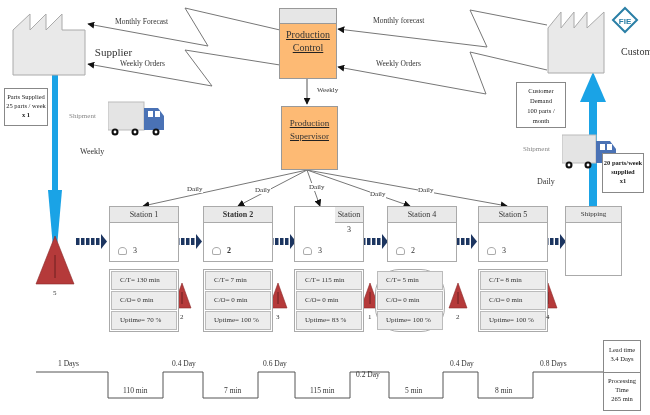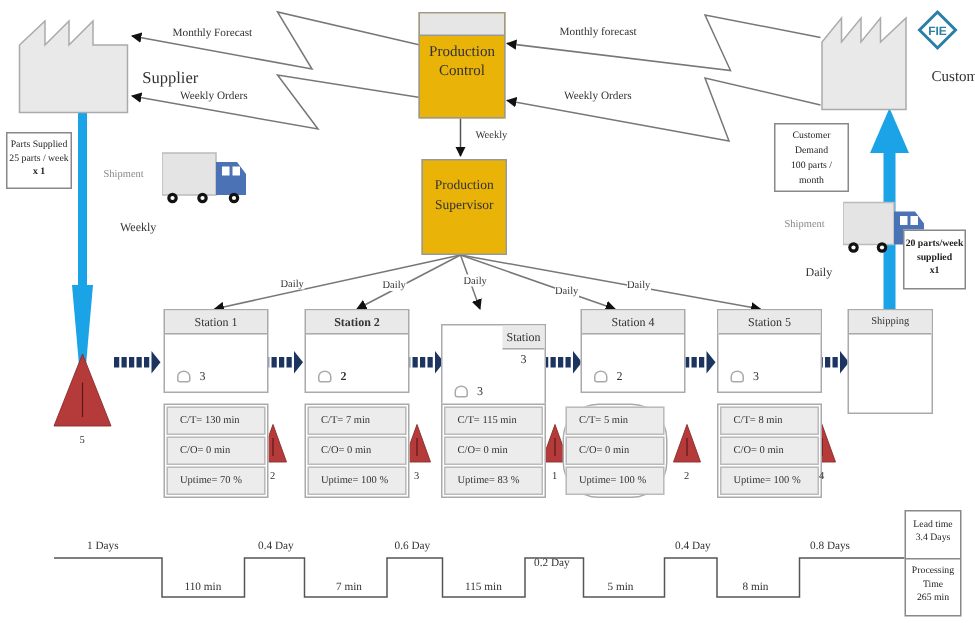--- a/index.html
+++ b/index.html
@@ -1,20 +1,20 @@
 <!DOCTYPE html>
 <html><head>
 <meta charset="utf-8">
 <style>
   html,body{margin:0;padding:0;background:#fff;}
   body{width:650px;height:415px;position:relative;overflow:hidden;font-family:"Liberation Serif",serif;color:#222;}
   .abs{position:absolute;padding-left:43px;}
   svg#lines{position:absolute;left:0;top:0;width:650px;height:415px;}
   .lbl{position:absolute;font-size:7.5px;color:#333;white-space:nowrap;}
-  .box{position:absolute;border:1.5px solid #999;background:#eab308;box-sizing:border-box;}
+  .box{position:absolute;border:1.5px solid #999;background:#fdba74;box-sizing:border-box;text-decoration:underline;}
   .factory-label{position:absolute;font-size:11px;color:#333;text-align:center;width:100%;}
   .pc-header{height:14px;background:#e6e6e6;border-bottom:1px solid #999;}
   .pc-title{font-size:10px;text-align:center;line-height:13px;margin-top:4px;color:#333;}
   .ps-title{font-size:9px;text-align:center;line-height:13px;margin-top:10px;color:#333;}
   .station{position:absolute;width:70px;height:56px;border:1.5px solid #aaa;background:#fff;box-sizing:border-box;}
   .station .hd{height:15px;background:#e9e9e9;border-bottom:1px solid #aaa;font-size:8px;text-align:center;line-height:15px;color:#333;}
   .station .op{position:absolute;left:8px;bottom:6px;font-size:8px;color:#333;display:flex;align-items:center;gap:6px;}
   .op-icon{width:9px;height:8px;border:1px solid #aaa;border-radius:50% 50% 2px 2px;box-sizing:border-box;}
   .databox{position:absolute;width:70px;height:63px;border:1.5px solid #aaa;box-sizing:border-box;background:#fff;}
   .databox .row{height:19px;margin:1px 1px 0 1px;background:#ececec;border:1px solid #bbb;box-sizing:border-box;font-size:7px;line-height:17px;padding-left:8px;color:#333;}
@@ -260,21 +260,21 @@
         <span class="op-icon"></span>
         <span>2</span>
       </div>
     </div>
     <div class="databox" style="left: 203px; top: 269px;">
       <div class="row">C/T= 7 min</div>
       <div class="row">C/O= 0 min</div>
       <div class="row">Uptime=  100 %</div>
     </div>
     <div class="tri-label" style="left: 276px; top: 313px;">3</div>
-    <div class="station" style="left: 294px; top: 216px; padding-left: 40px;">
+    <div class="station" style="left: 294px; top: 206px; padding-left: 40px;">
       <div class="hd">Station 3</div>
       <div class="op">
         <span class="op-icon"></span>
         <span>3</span>
       </div>
     </div>
     <div class="databox" style="left: 294px; top: 269px;">
       <div class="row">C/T= 115 min</div>
       <div class="row">C/O= 0 min</div>
       <div class="row">Uptime= 83 %</div>

